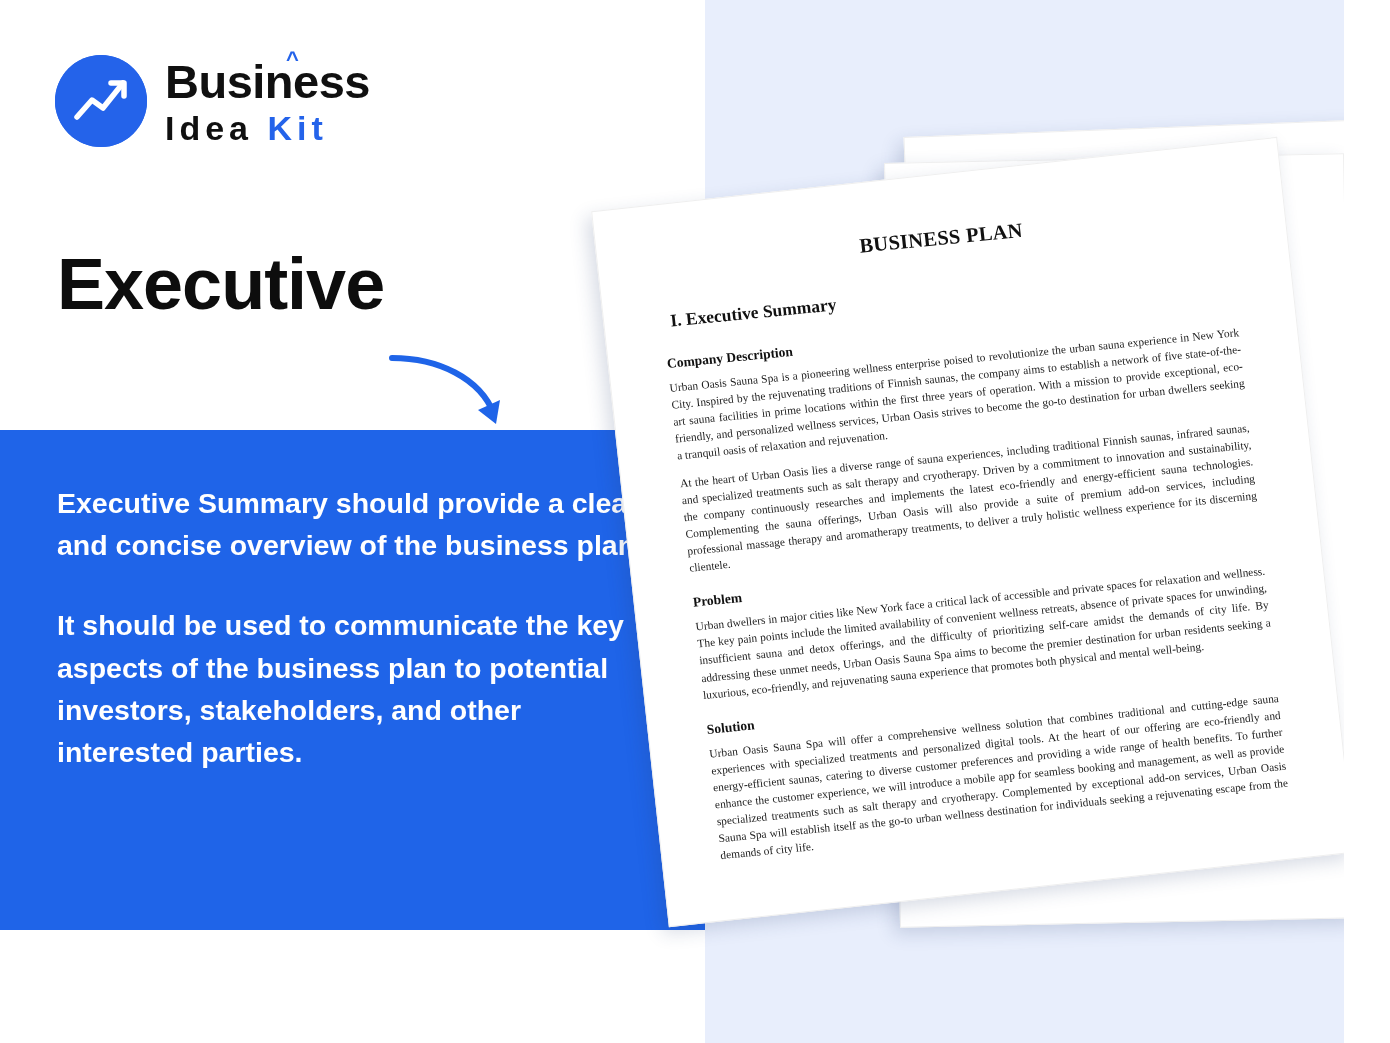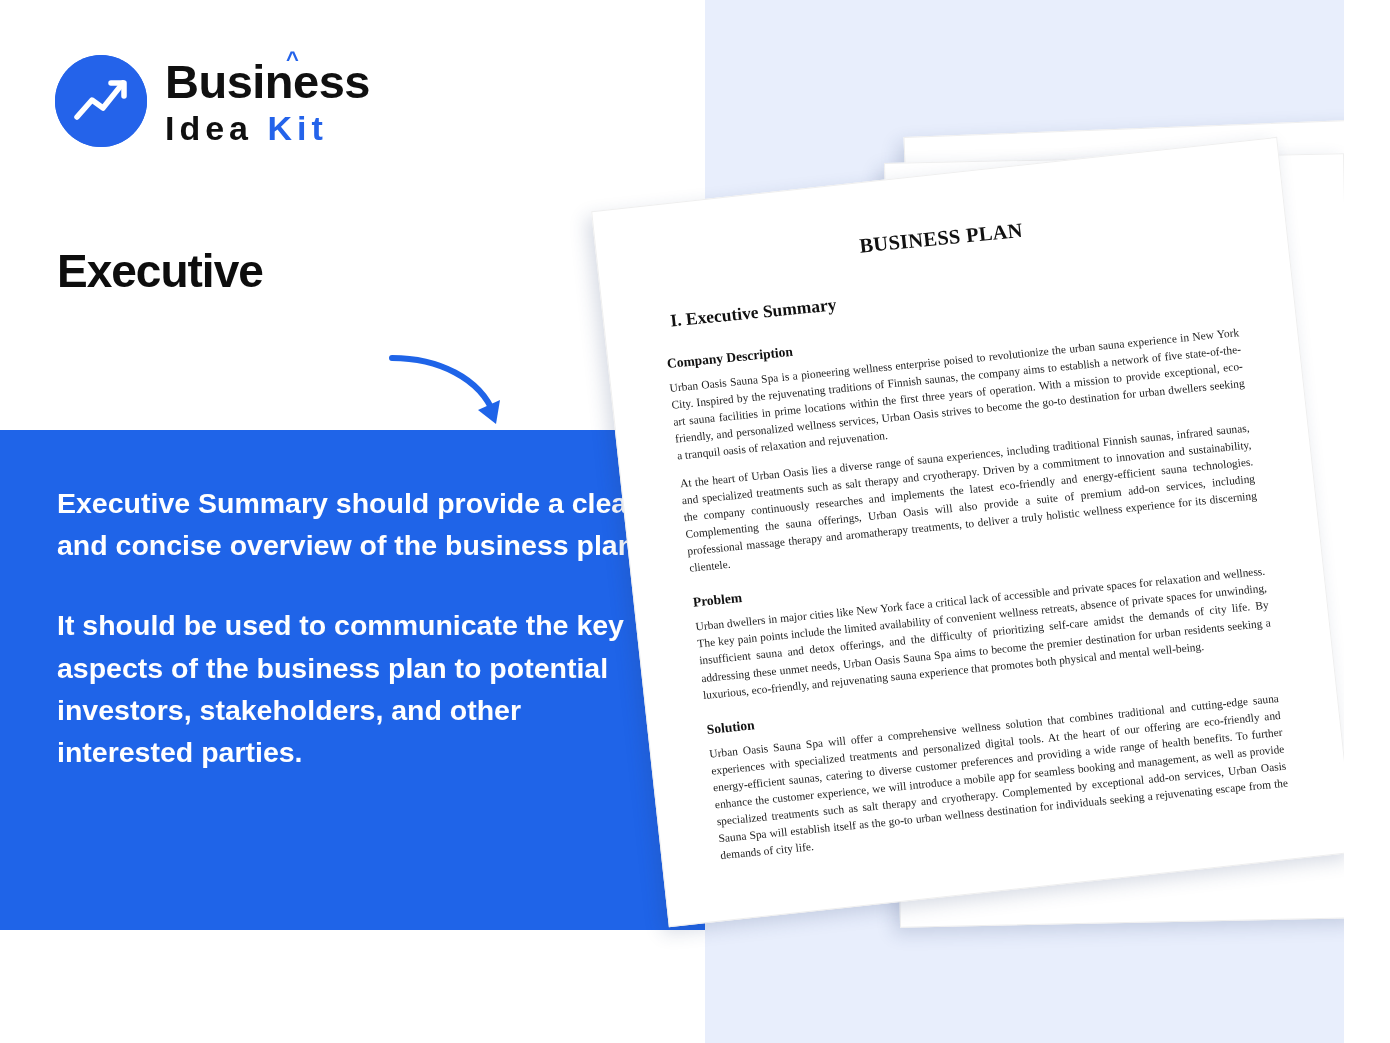--- a/index.html
+++ b/index.html
@@ -83,21 +83,21 @@
   }
   .logo-line2 .kit { color: #2463ea; }
 
   
   .headline {
     position: absolute;
     left: 57px; top: 248px;
     line-height: 1.02;
   }
   .headline .l1 {
-    font-size: 46px;
+    font-size: 72px;
     font-weight: bold;
     color: #0d0d0d;
     letter-spacing: -1px;
   }
   .headline .l2 {
     font-size: 62px;
     font-weight: bold;
     color: #1f64e8;
     letter-spacing: -1px;
   }

